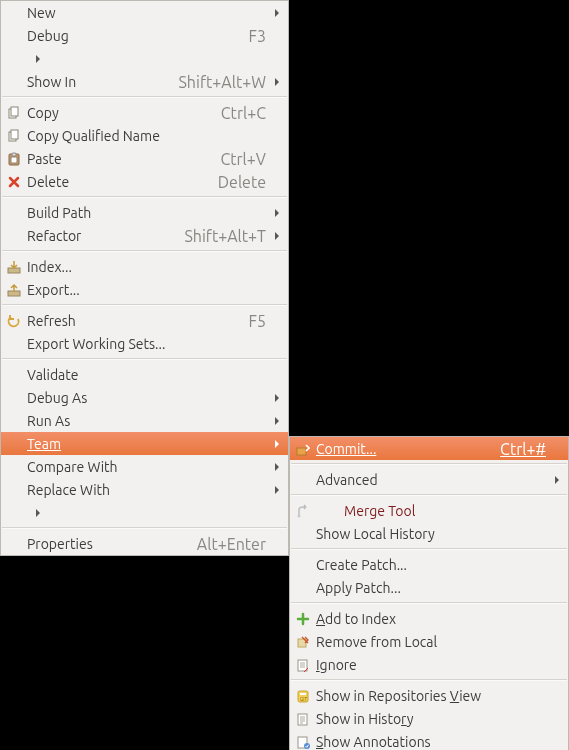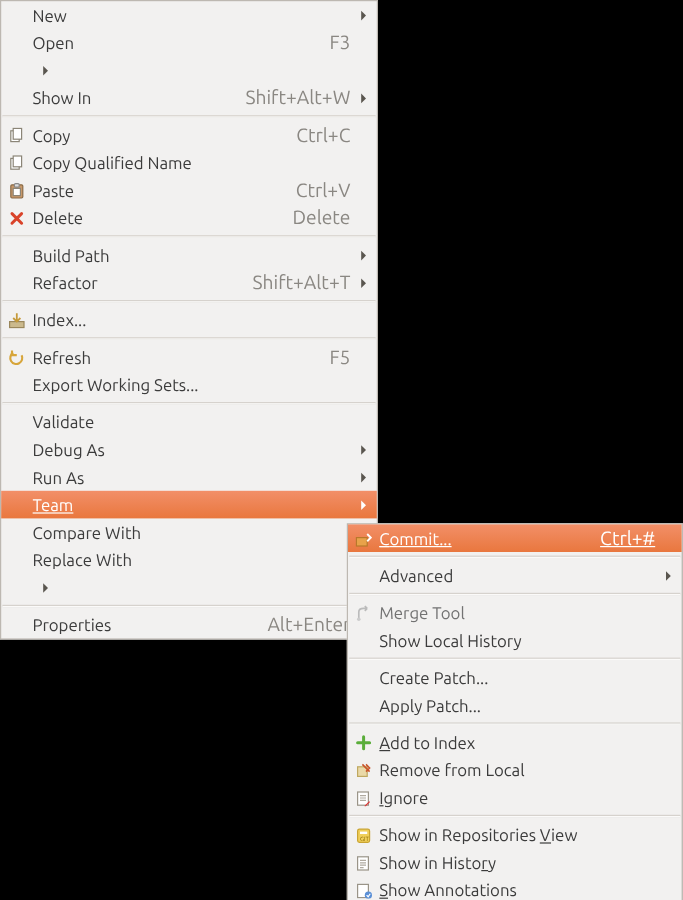--- a/index.html
+++ b/index.html
@@ -15,42 +15,43 @@
   }
   .menu {
     background: #f2f1f0;
     border: 1px solid #bdb8b1;
     box-sizing: border-box;
     position: absolute;
   }
   .menu-main {
     left: 0;
     top: 0;
-    width: 315px;
+    width: 289px;
   }
   .menu-sub {
     left: 289px;
     top: 436px;
     width: 280px;
   }
   .item {
     display: flex;
     align-items: center;
     height: 23px;
     padding: 0 6px 0 4px;
     cursor: default;
     position: relative;
   }
   .item.highlight {
     background: linear-gradient(#f28f68, #e9773e);
     color: #fff;
     text-decoration: underline;
   }
   .item.disabled {
-    color: #737373;
+    color: #7f1d1d;
+    gap: 28px;
   }
   .icon-slot {
     width: 18px;
     height: 16px;
     display: flex;
     align-items: center;
     justify-content: center;
     flex: none;
     margin-right: 4px;
   }
@@ -96,21 +97,21 @@
       <span class="icon-slot"></span>
       <span class="label">New</span>
       <span class="arrow">
         <svg width="6" height="10" viewBox="0 0 6 10">
           <path d="M1 1 L5 5 L1 9 Z" fill="#5a564f"></path>
         </svg>
       </span>
     </div>
     <div class="item">
       <span class="icon-slot"></span>
-      <span class="label">Open</span>
+      <span class="label">Debug</span>
       <span class="shortcut">F3</span>
       <span class="arrow-spacer"></span>
     </div>
     <div class="item">
       <span class="icon-slot"></span>
       <span class="arrow">
         <svg width="6" height="10" viewBox="0 0 6 10">
           <path d="M1 1 L5 5 L1 9 Z" fill="#5a564f"></path>
         </svg>
       </span>
@@ -193,20 +194,30 @@
     <div class="item">
       <span class="icon-slot">
         <svg width="14" height="14" viewBox="0 0 14 14">
           <rect x="1" y="8" width="12" height="5" fill="#cbb98c" stroke="#9a875b"></rect>
           <path d="M7 1 L7 8 M4 5 L7 8 L10 5" fill="none" stroke="#c59a3a" stroke-width="1.5"></path>
         </svg>
       </span>
       <span class="label">Index...</span>
       <span class="arrow-spacer"></span>
     </div>
+    <div class="item">
+      <span class="icon-slot">
+        <svg width="14" height="14" viewBox="0 0 14 14">
+          <rect x="1" y="8" width="12" height="5" fill="#cbb98c" stroke="#9a875b"></rect>
+          <path d="M7 9 L7 2 M4 5 L7 2 L10 5" fill="none" stroke="#c59a3a" stroke-width="1.5"></path>
+        </svg>
+      </span>
+      <span class="label">Export...</span>
+      <span class="arrow-spacer"></span>
+    </div>
     <div class="sep"></div>
     <div class="item">
       <span class="icon-slot">
         <svg width="14" height="14" viewBox="0 0 14 14">
           <path d="M4 3 A5 5 0 1 0 11 5" fill="none" stroke="#d7a53a" stroke-width="1.8"></path>
           <path d="M3 1 L3 5 L7 5" fill="none" stroke="#d7a53a" stroke-width="1.8"></path>
         </svg>
       </span>
       <span class="label">Refresh</span>
       <span class="shortcut">F5</span>

